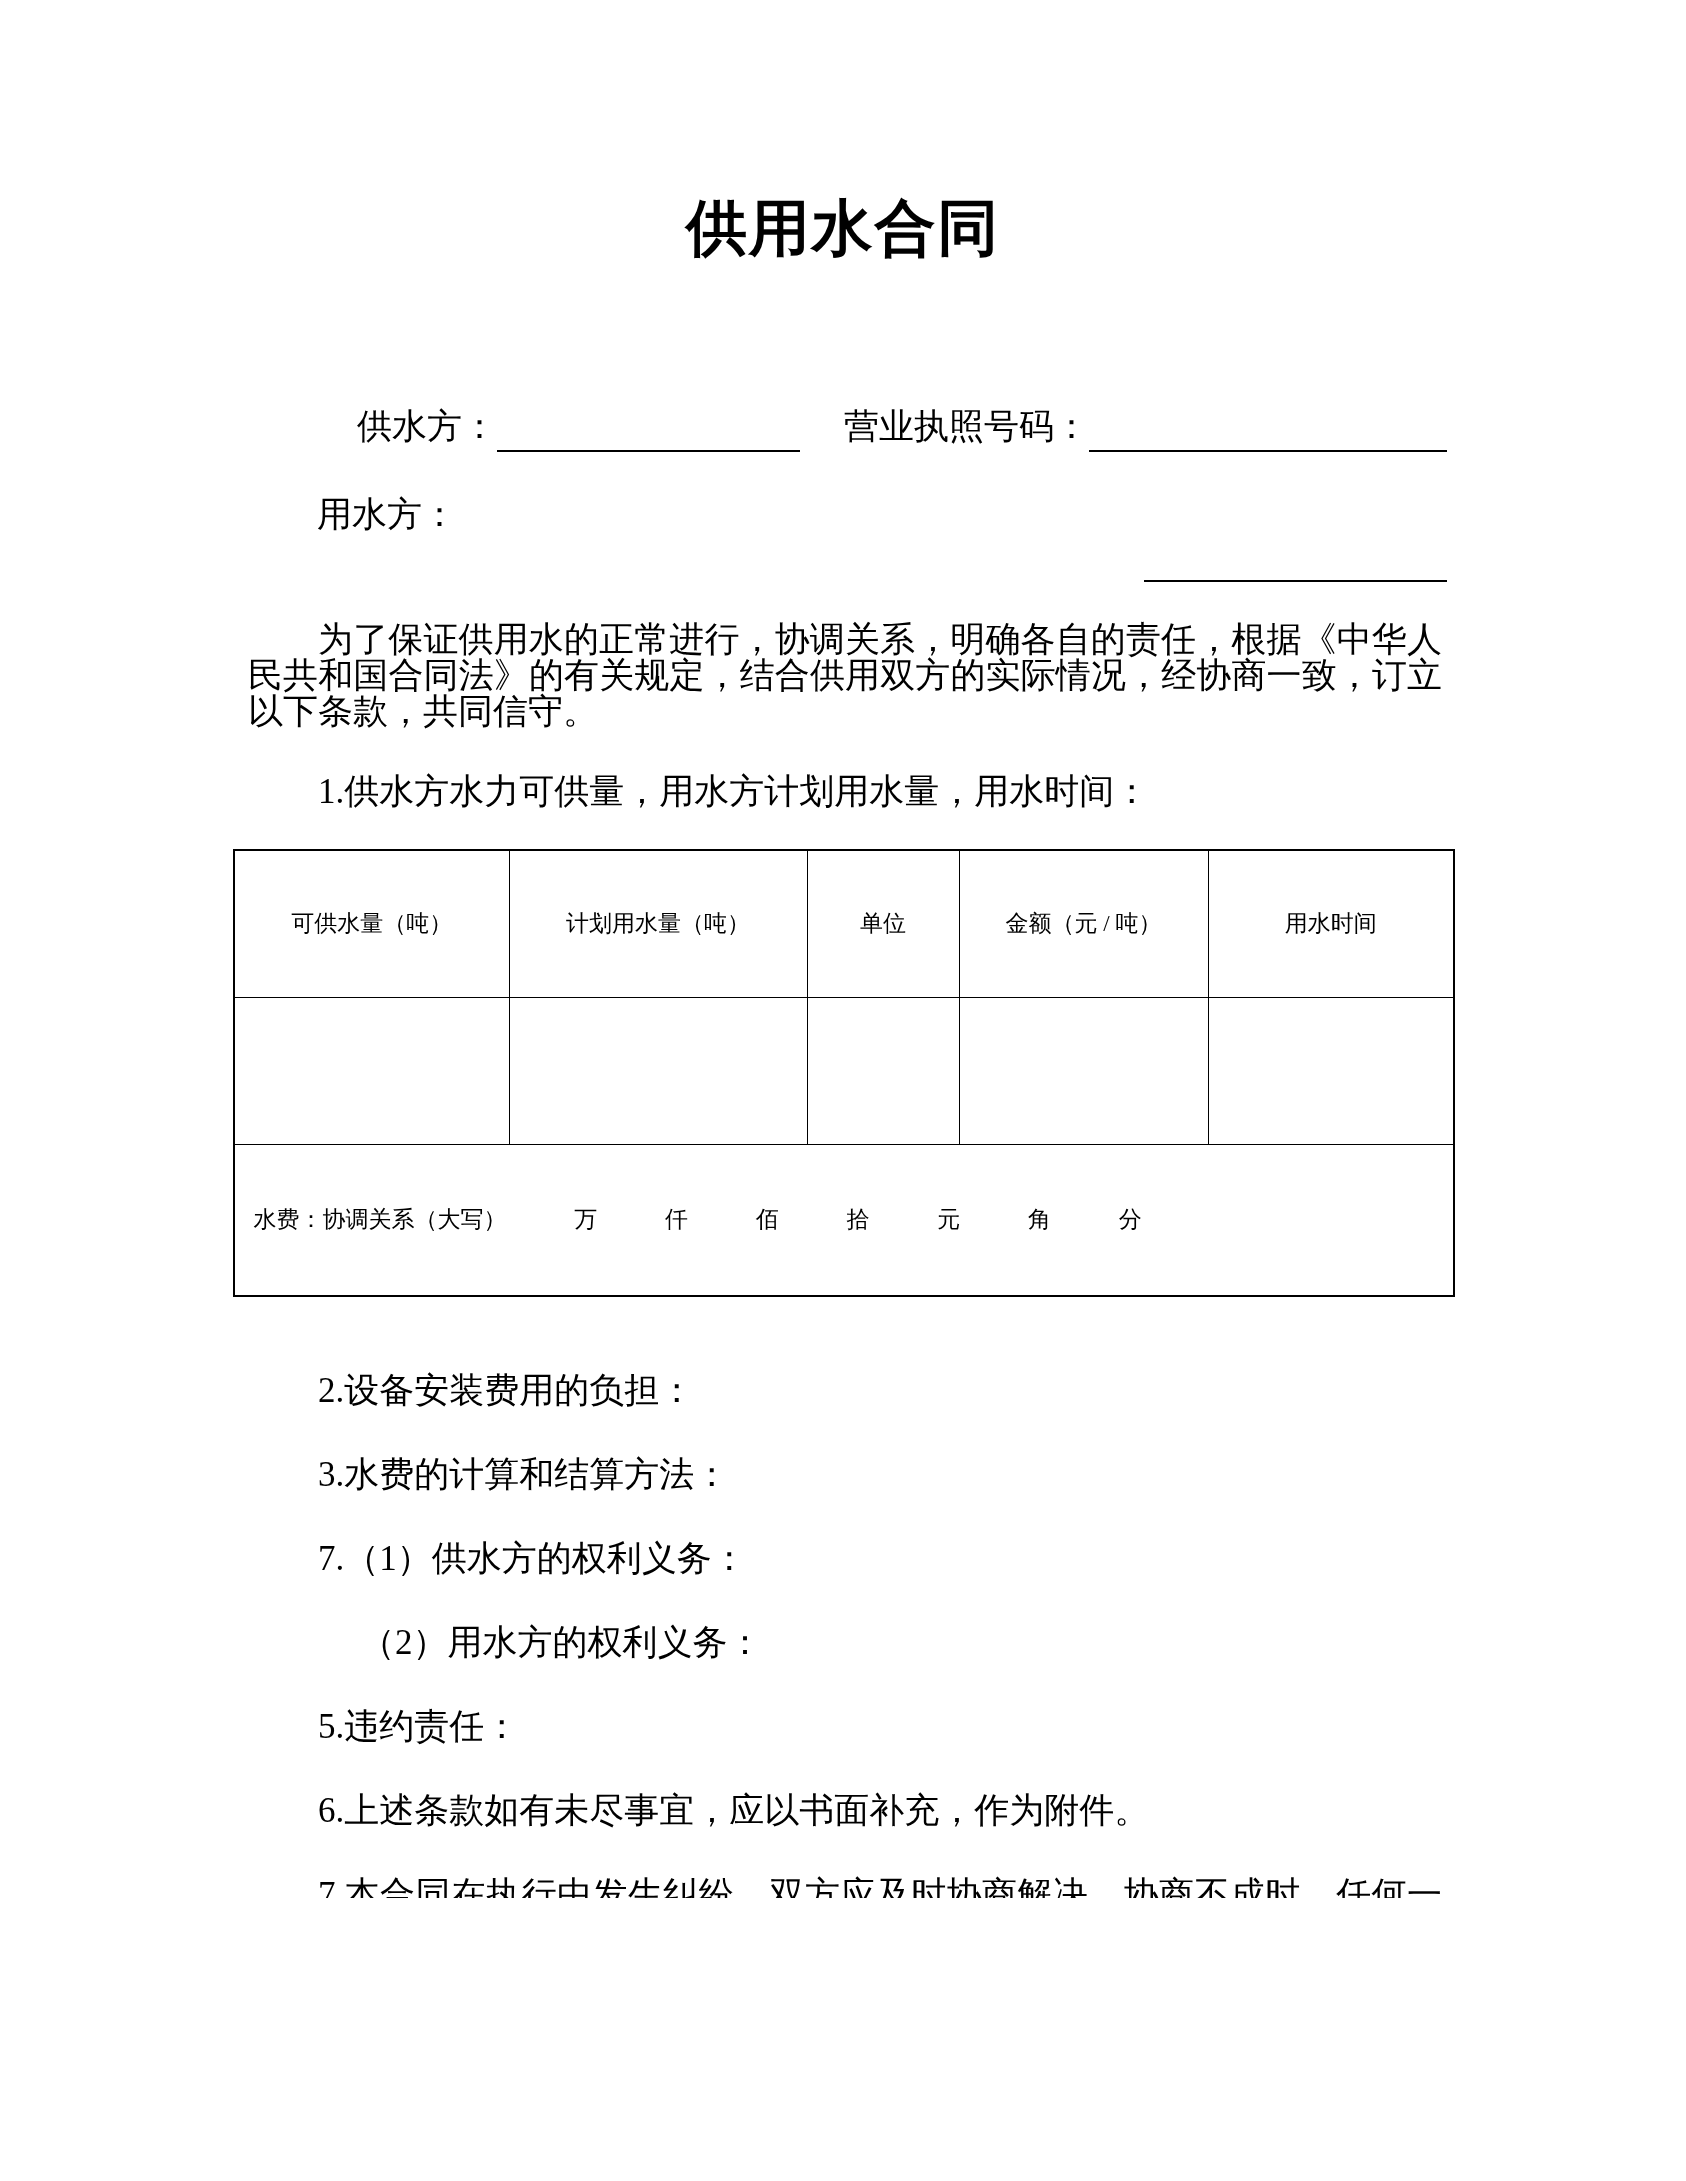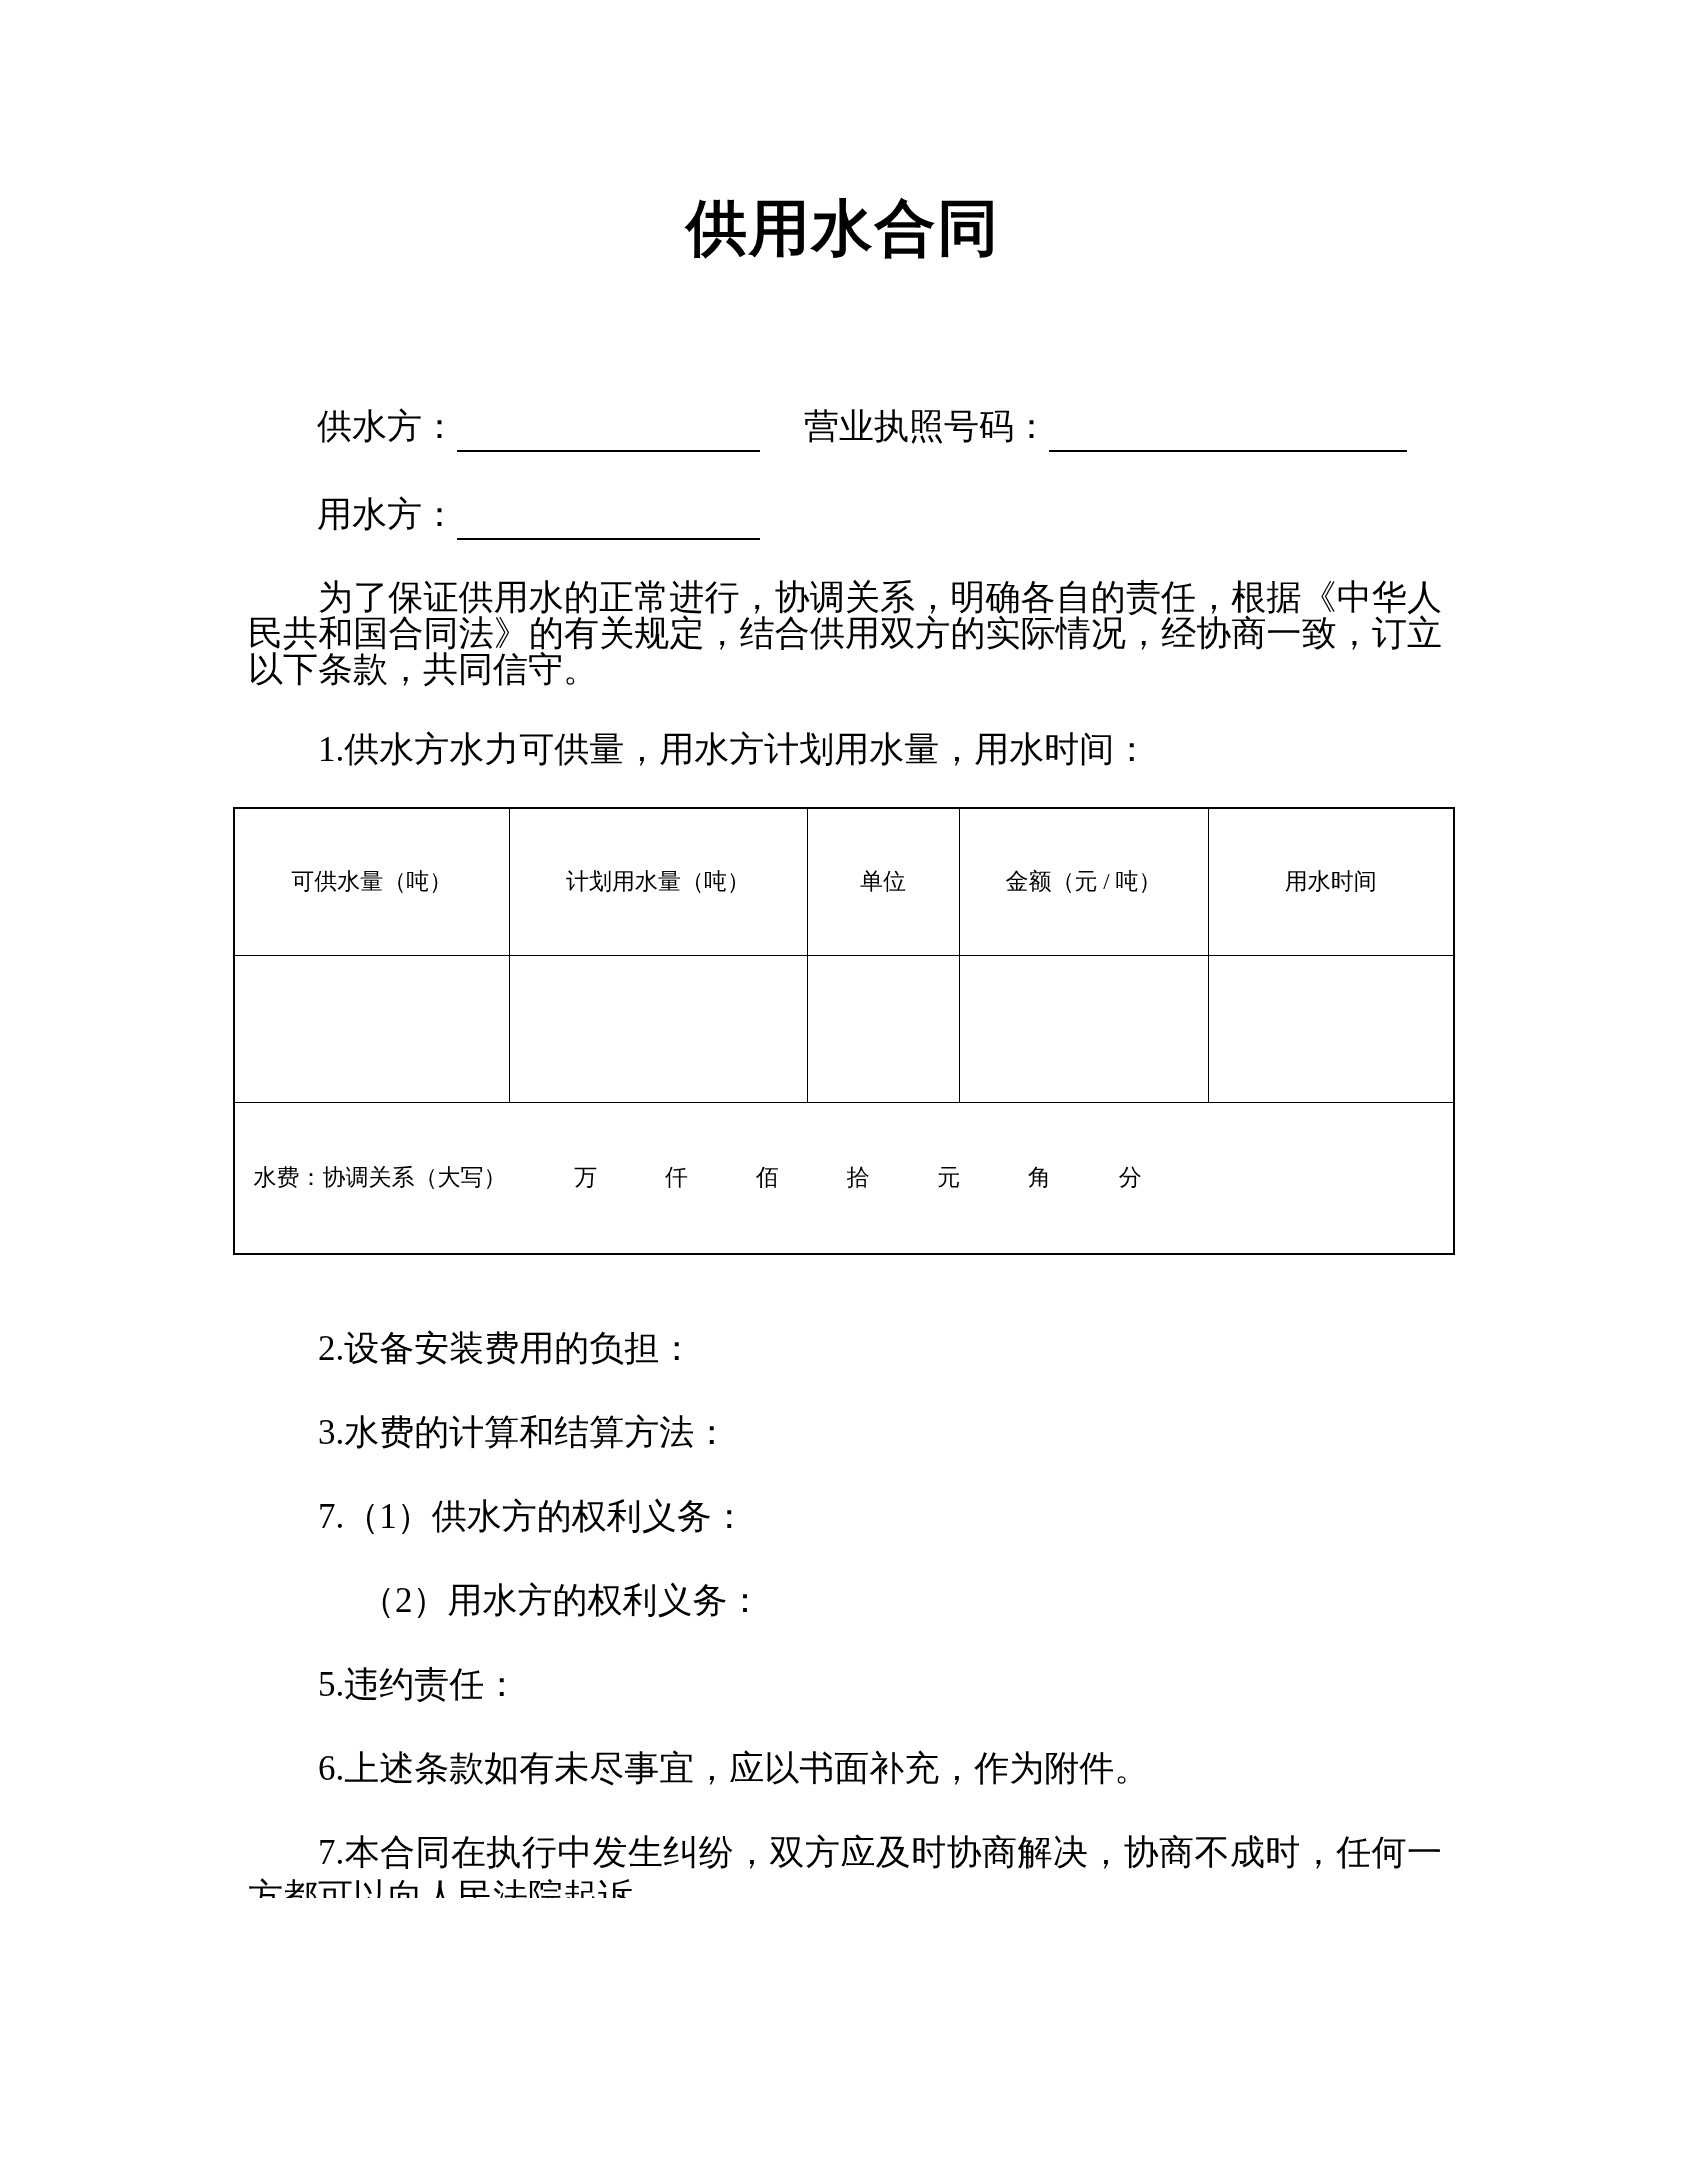--- a/index.html
+++ b/index.html
@@ -28,22 +28,22 @@
     letter-spacing: 1.8px;
   }
   .field-row {
     display: flex;
     align-items: baseline;
     margin-left: 317px;
     margin-right: 239px;
     line-height: 51px;
     white-space: nowrap;
   }
-  .field-row.first { margin-top: 129px; }
-  .field-row.second { margin-top: 37px; }
+  .field-row.first { margin-top: 129px; justify-content: flex-end; }
+  .field-row.second { margin-top: 37px; flex-direction: column; }
   .blank {
     display: inline-block;
     border-bottom: 2.8px solid #000;
     height: 42px;
     vertical-align: -7.3px;
     align-self: flex-end;
   }
   .blank.w-supplier { width: 303px; }
   .blank.w-license  { width: 358px; }
   .blank.w-user     { width: 303px; }

